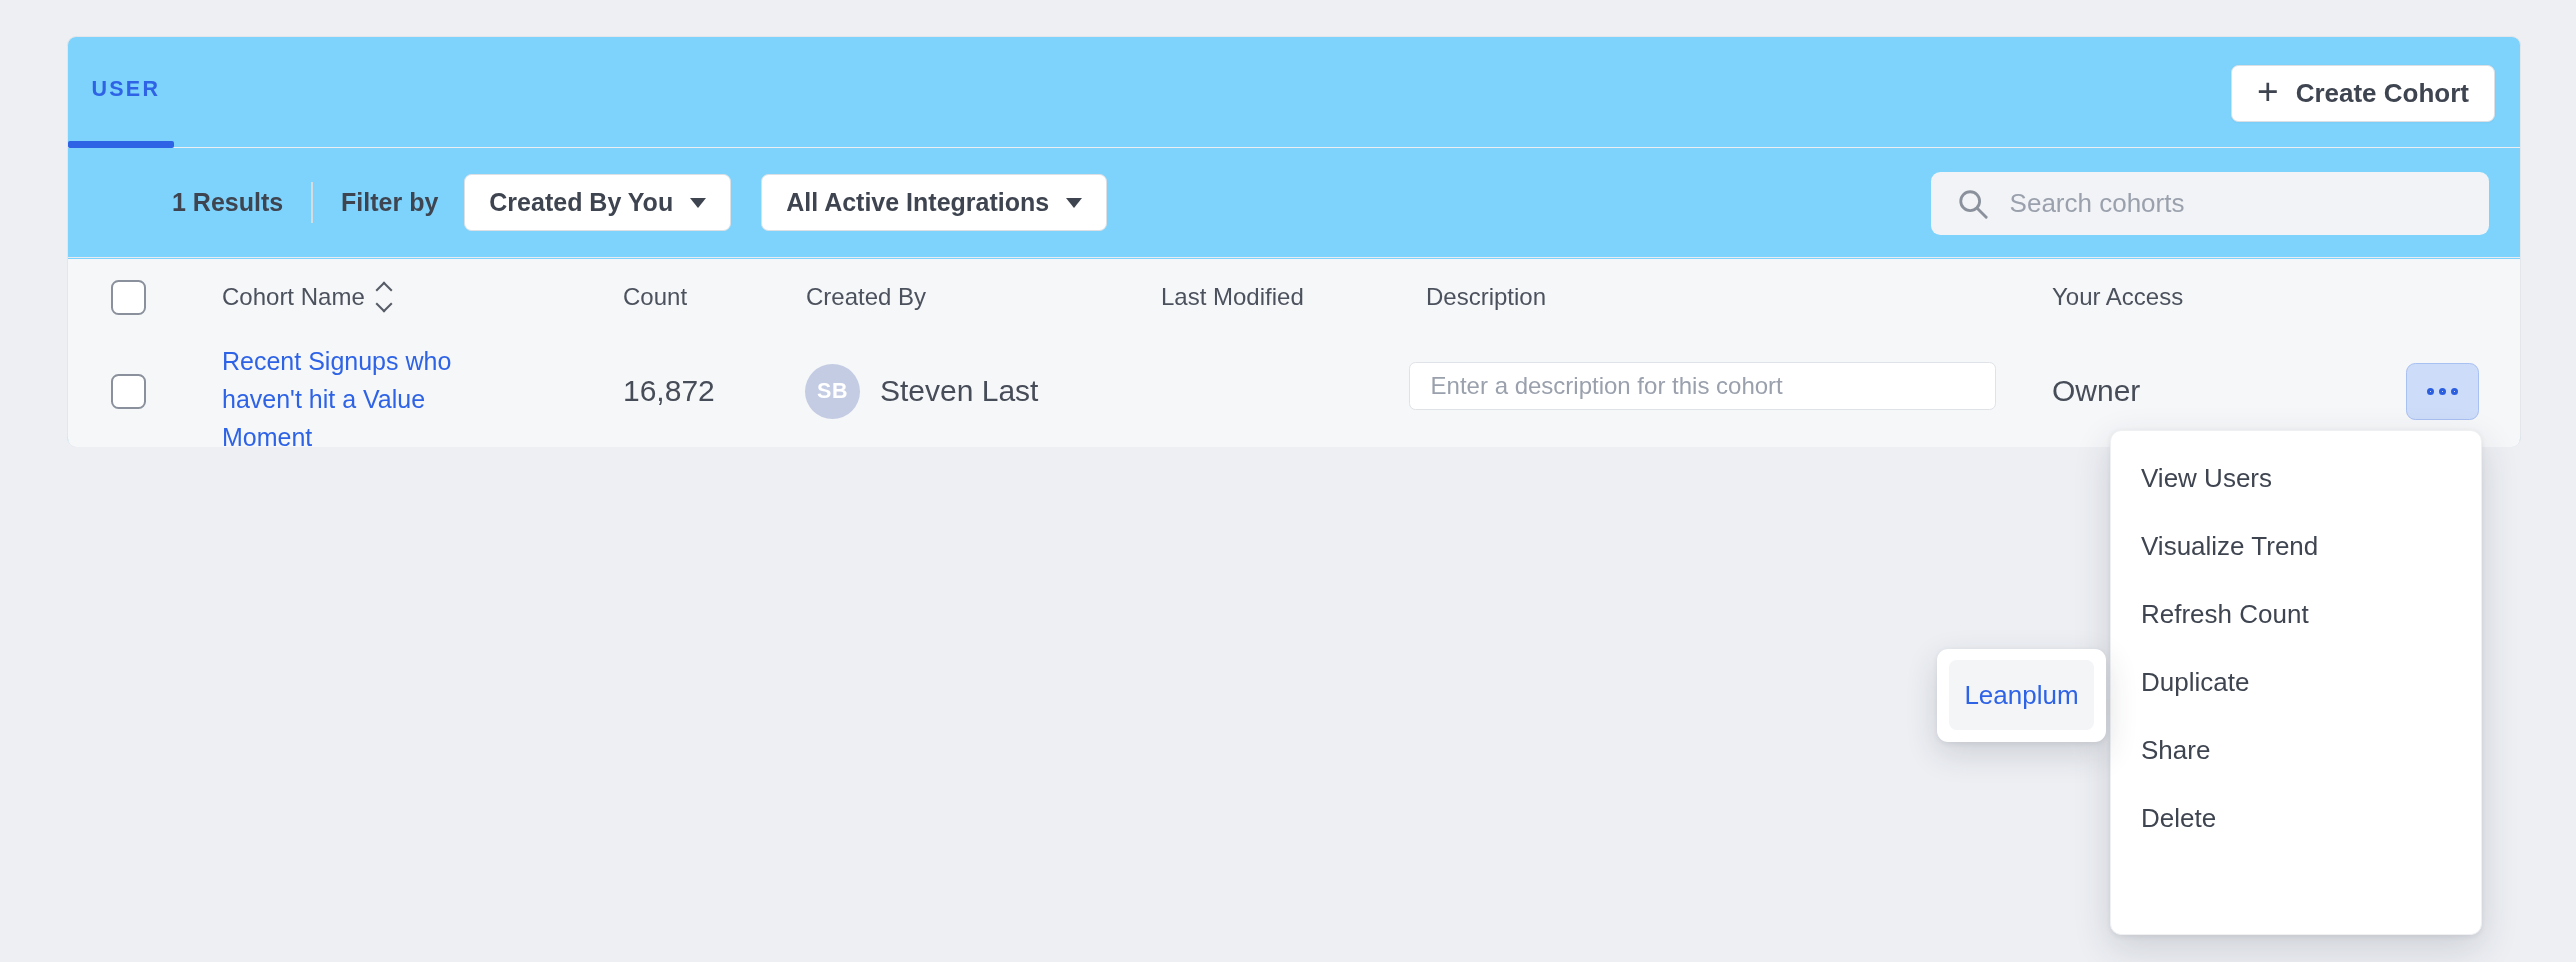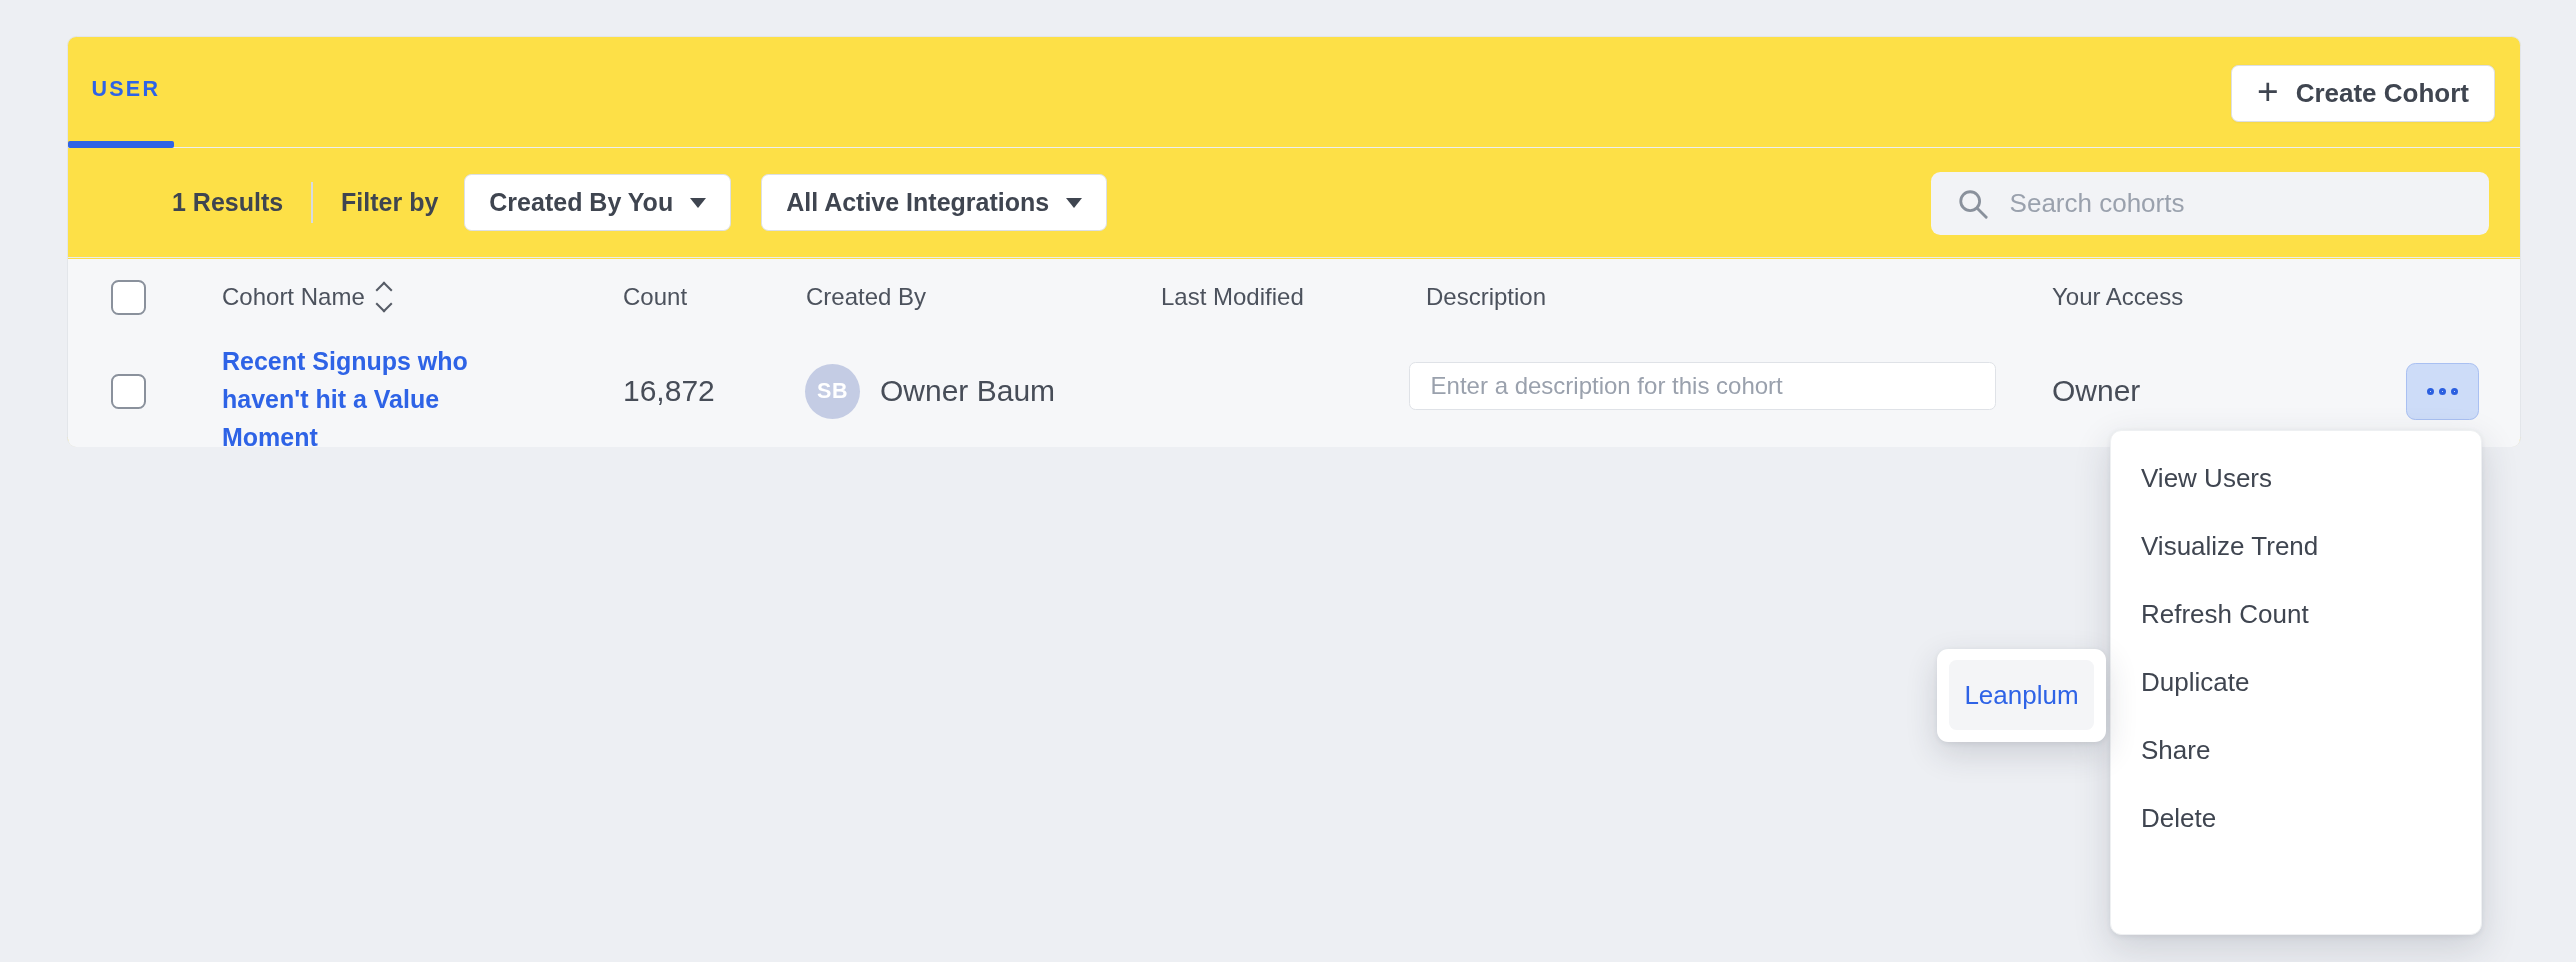--- a/index.html
+++ b/index.html
@@ -8,21 +8,21 @@
     background:#edeff3;
     font-family:"Liberation Sans", sans-serif;
     position:relative;
     overflow:hidden;
     color:#474d58;
   }
 
   
   .card {
     position:absolute; left:67px; top:36px; width:2454px; height:411px;
-    background:#fde047; border:0.9px solid #e3e6ea; border-radius:9.3px;
+    background:#7dd3fc; border:0.9px solid #e3e6ea; border-radius:9.3px;
   }
 
   
   .tabbar { position:absolute; left:0; top:0; width:100%; height:111px; border-bottom:0.9px solid #eceef1; }
   .tab-user {
     position:absolute; left:23.4px; top:0; height:105px; display:flex; align-items:center;
     font-size:21.5px; font-weight:bold; letter-spacing:2.3px; color:#2e63e6; cursor:pointer;
   }
   .tab-underline { position:absolute; left:0; bottom:-0.9px; width:106px; height:6.5px; background:#2e63e6; border-radius:1.9px; }
   .create-btn {
@@ -81,21 +81,21 @@
   }
 
   
   .trow {
     position:absolute; left:0; top:298px; width:100%; height:112px;
     background:#f6f7f9; border-radius:0 0 8.4px 8.4px;
   }
   .rcell { position:absolute; top:0; height:100%; display:flex; align-items:center; font-size:30px; color:#474d58; }
   .cohort-link {
     position:absolute; left:154px; top:6.5px; width:250px;
-    font-size:25px; line-height:38px; color:#2e63e6; text-decoration:none; cursor:pointer;font-weight:bold;
+    font-size:25px; line-height:38px; color:#2e63e6; text-decoration:none; cursor:pointer;
   }
   .avatar {
     position:absolute; left:737px; top:29px; width:55px; height:55px; border-radius:50%;
     background:#c4cce4; color:#ffffff; font-size:21.5px; font-weight:bold;
     display:flex; align-items:center; justify-content:center; letter-spacing:0.5px;
   }
   .desc-input {
     position:absolute; left:1341px; top:27px; width:587px; height:48px;
     background:#fff; border:0.9px solid #dfe2e7; border-radius:6.5px;
     font-family:"Liberation Sans",sans-serif; font-size:24px; color:#474d58; padding:0 20.6px; outline:none;
@@ -193,21 +193,21 @@
     <div class="hcell" style="left:1984px;">Your Access</div>
   </div>
 
   <div class="trow">
     <div class="rcell" style="left:43px;">
       <span class="checkbox"></span>
     </div>
     <a class="cohort-link">Recent Signups who haven't hit a Value Moment</a>
     <div class="rcell" style="left:555px;">16,872</div>
     <div class="avatar">SB</div>
-    <div class="rcell" style="left:812px;">Owner Baum</div>
+    <div class="rcell" style="left:812px;">Steven Last</div>
     <input class="desc-input" type="text" placeholder="Enter a description for this cohort" style="">
     <div class="rcell" style="left:1984px;">Owner</div>
     <div class="more-btn">
       <i></i>
         <i></i>
         <i></i>
     </div>
   </div>
 
 </div>

